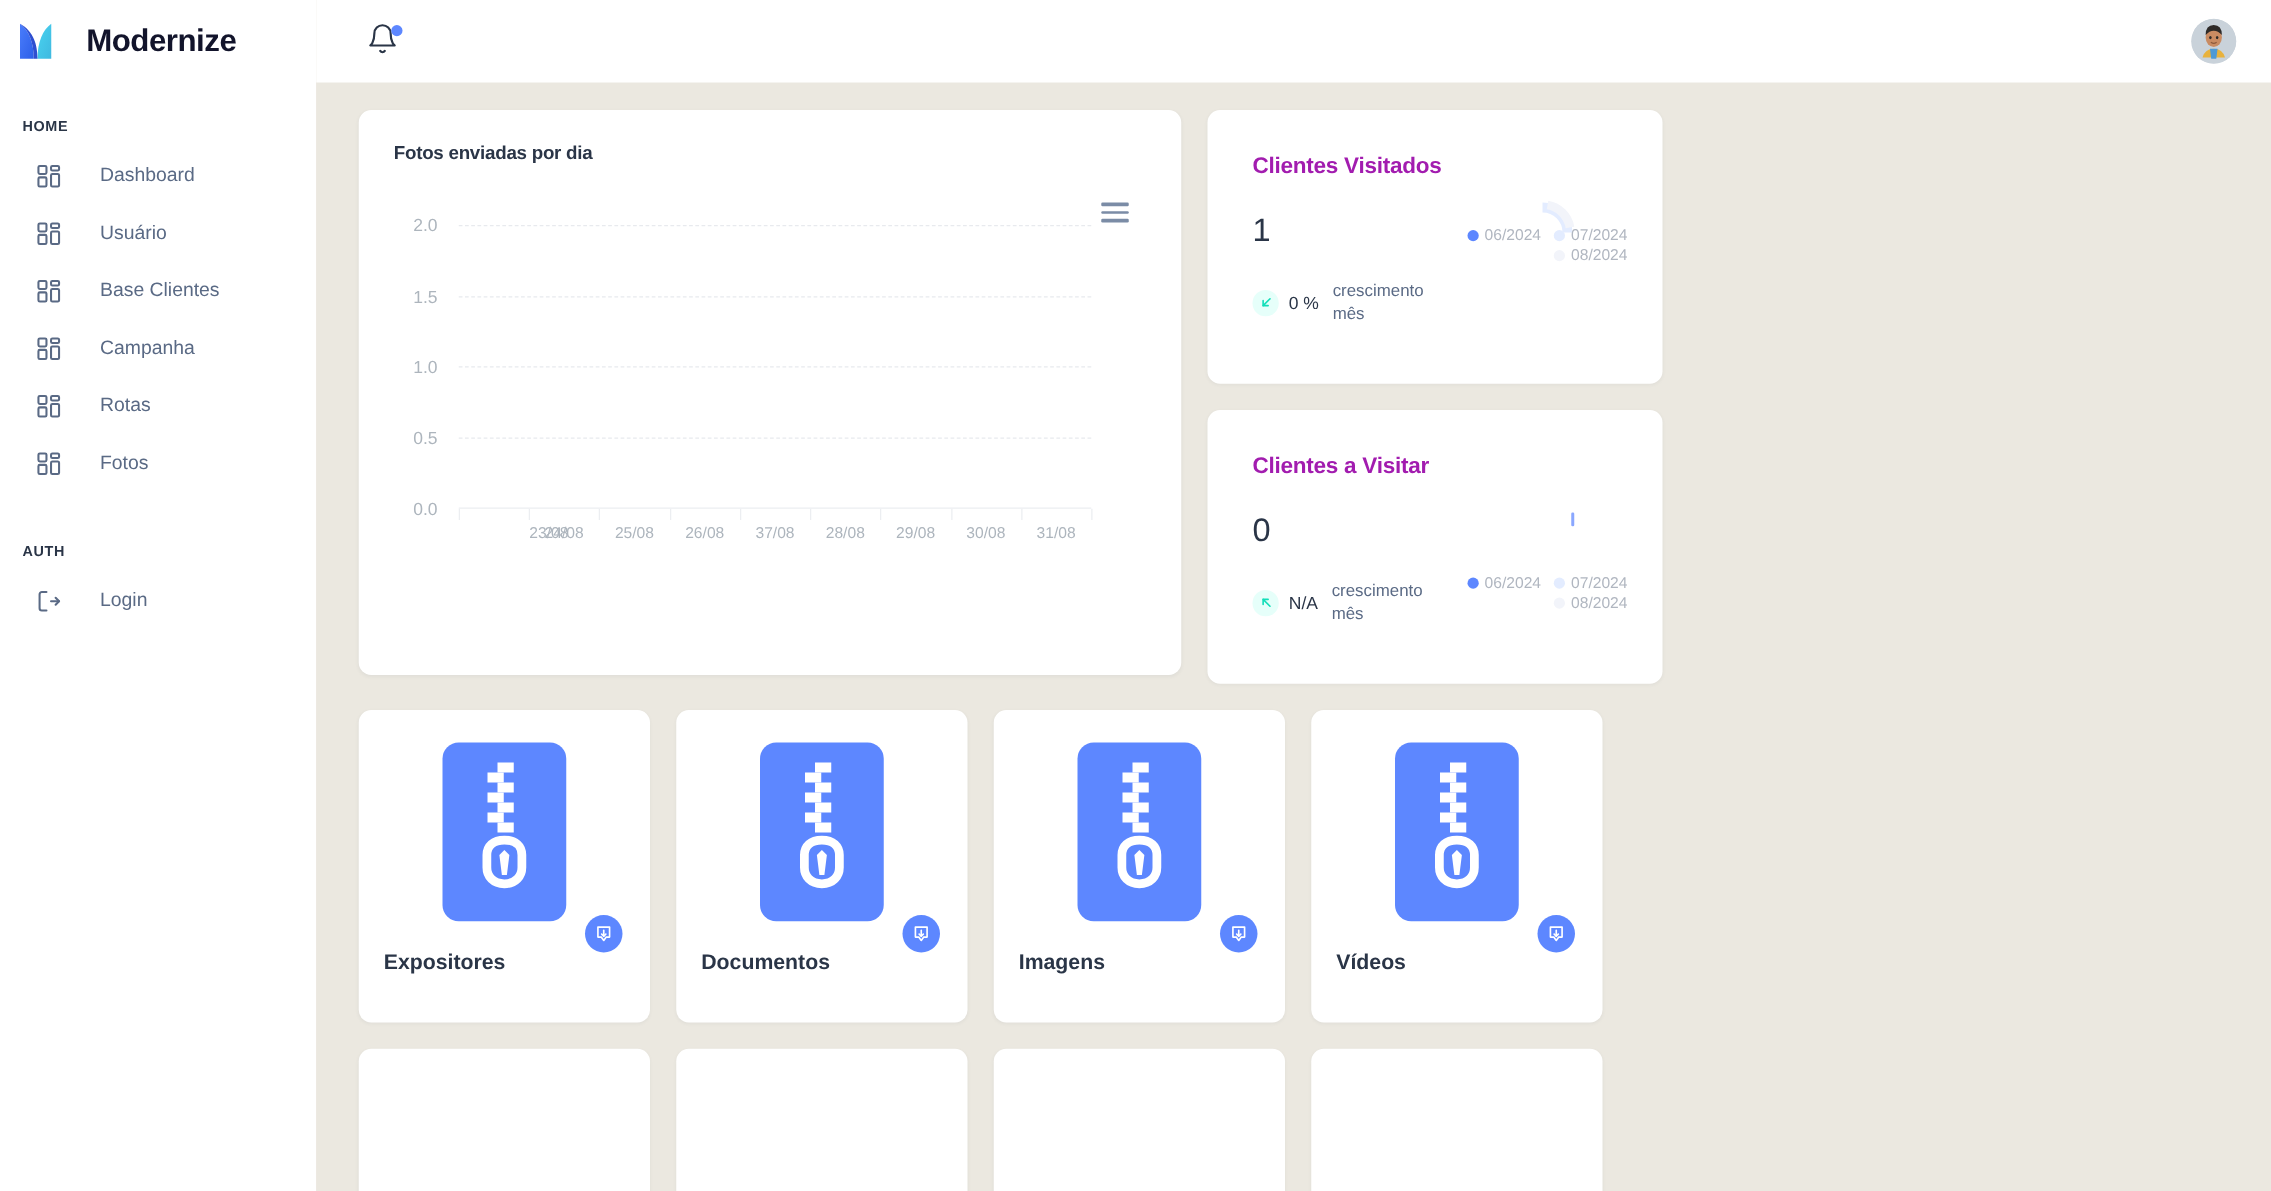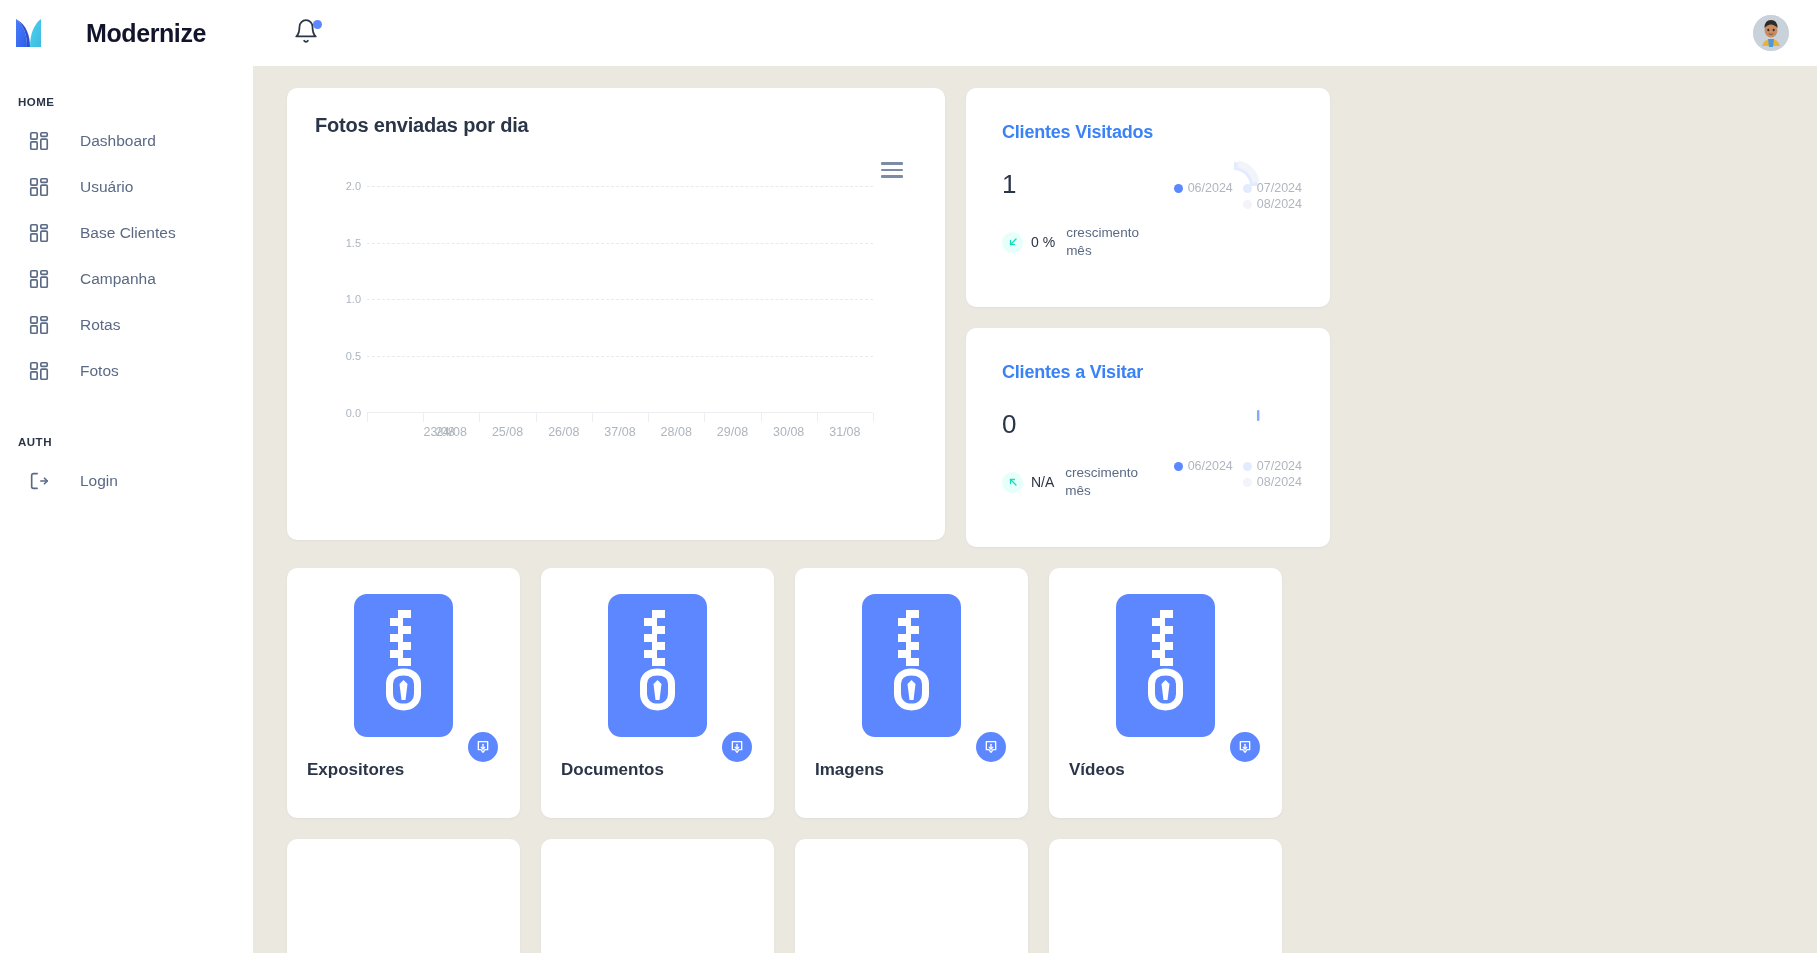--- a/index.html
+++ b/index.html
@@ -20,21 +20,20 @@
     padding: 0;
   }
   .brand {
     display: flex; align-items: center; gap: 13px;
     height: 66px; padding: 0 0 0 14px;
   }
   .brand-logo { width: 42px; height: 34px; position: relative; }
   .brand-name {
     font-size: 25px; font-weight: 700; color: #12142b;
     letter-spacing: -0.4px;
-    margin-left: 17px;
   }
   .nav { padding: 20px 18px 0 18px; }
   .nav-section {
     font-size: 11.5px; font-weight: 700; color: #2a3547;
     letter-spacing: 0.5px; padding: 8px 0 10px 0; margin-top: 2px;
   }
   .nav-section.auth { margin-top: 34px; }
   .nav-item {
     display: flex; align-items: center; gap: 30px;
     height: 46px; padding: 0 10px;
@@ -74,36 +73,36 @@
     box-shadow: 0 1px 3px rgba(45,55,72,0.05);
   }
 
   
   .chart-card {
     width: 658px; height: 452px;
     padding: 26px 28px 18px 28px;
     position: relative;
   }
   .chart-title {
-    font-size: 20px; font-weight: 600; color: #2a3547;
+    font-size: 15px; font-weight: 600; color: #2a3547;
     letter-spacing: -0.2px;
   }
   .chart-menu {
     position: absolute; right: 42px; top: 74px;
     width: 22px; height: 16px; cursor: pointer;
     display: flex; flex-direction: column; justify-content: space-between;
   }
   .chart-menu span { display: block; height: 2.6px; background: #7b8ca6; border-radius: 1px; }
   .plot { position: relative; margin-top: 26px; height: 300px; }
   .y-axis {
     position: absolute; left: 0; top: 0; width: 46px; height: 250px;
   }
   .y-tick {
-    position: absolute; right: 0; transform: translateY(-50%);
-    font-size: 11px; color: #adb5bd; text-align: right;
+    position: absolute; right: 11px; transform: translateY(-50%);
+    font-size: 14px; color: #adb5bd; text-align: right;
   }
   .grid-area { position: absolute; left: 52px; right: 44px; top: 0; height: 250px; }
   .grid-line {
     position: absolute; left: 0; right: 0; height: 0;
     border-top: 1.3px dashed #e8eaee;
   }
   .x-axis-line {
     position: absolute; left: 0; right: 0; bottom: 0;
     border-top: 1.5px solid #eceef1;
   }
@@ -120,21 +119,21 @@
   }
 
   
   .side-col { display: flex; flex-direction: column; gap: 21px; width: 364px; }
   .stat-card {
     width: 364px; height: 219px;
     padding: 34px 32px 0 36px;
     position: relative; overflow: hidden;
   }
   .stat-title {
-    font-size: 18px; font-weight: 600; color: #3b82f6;
+    font-size: 18px; font-weight: 600; color: #a21caf;
     letter-spacing: -0.2px;
   }
   .stat-value {
     font-size: 26px; font-weight: 500; color: #2a3547;
     margin-top: 26px;
   }
   .stat-row {
     display: flex; align-items: center; gap: 8px; margin-top: 24px;
   }
   .stat-badge {

